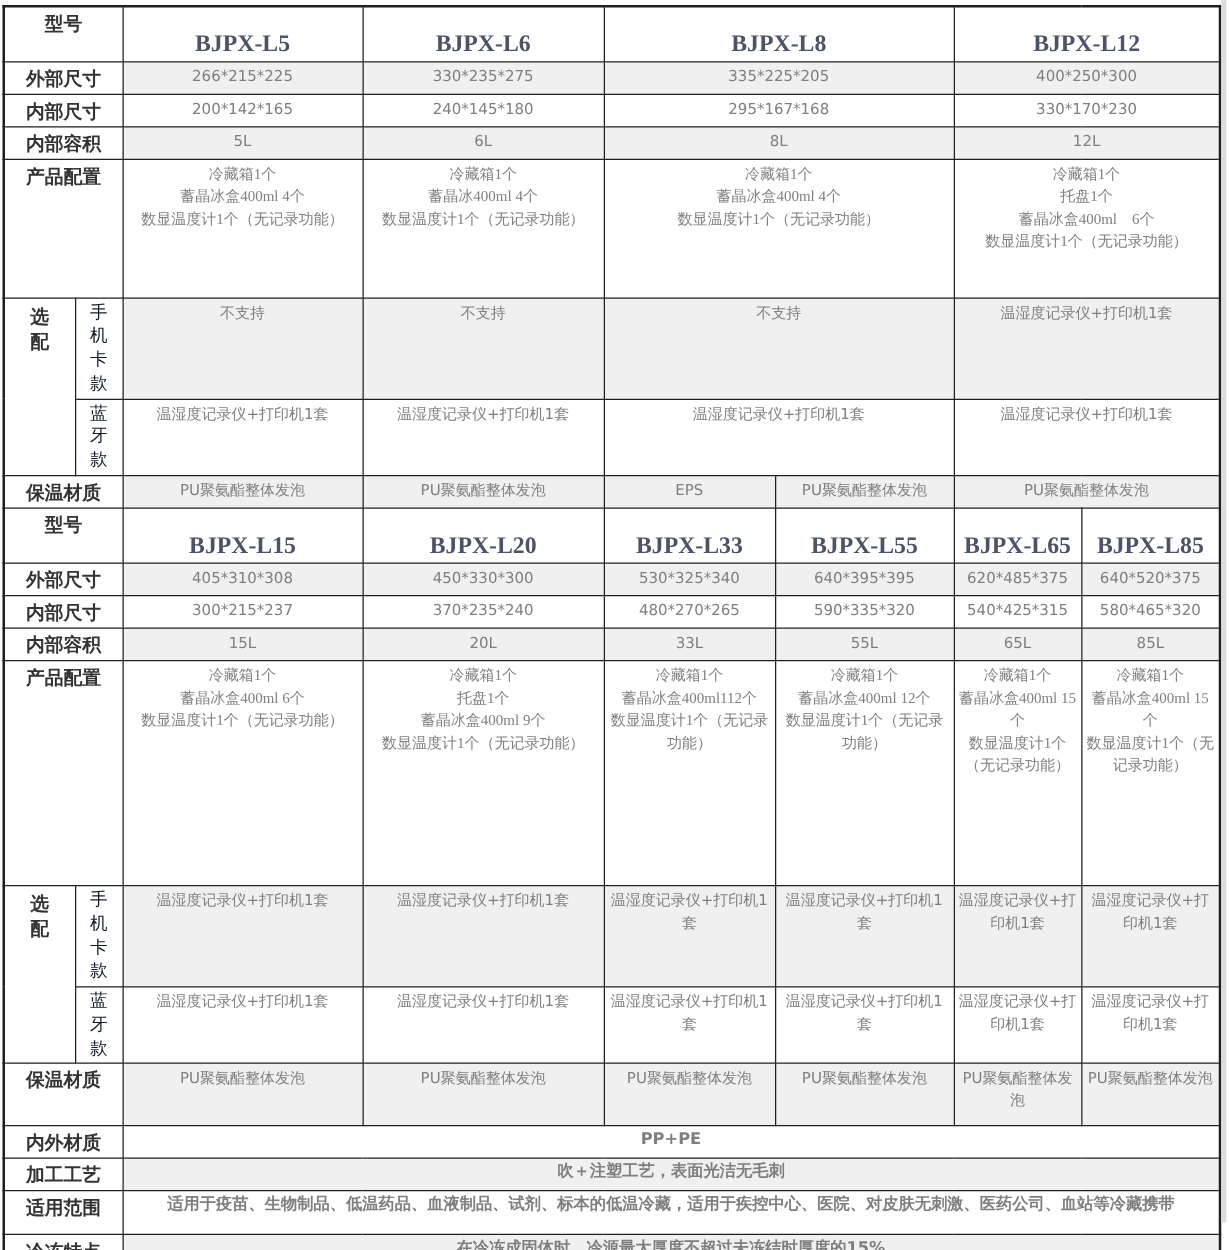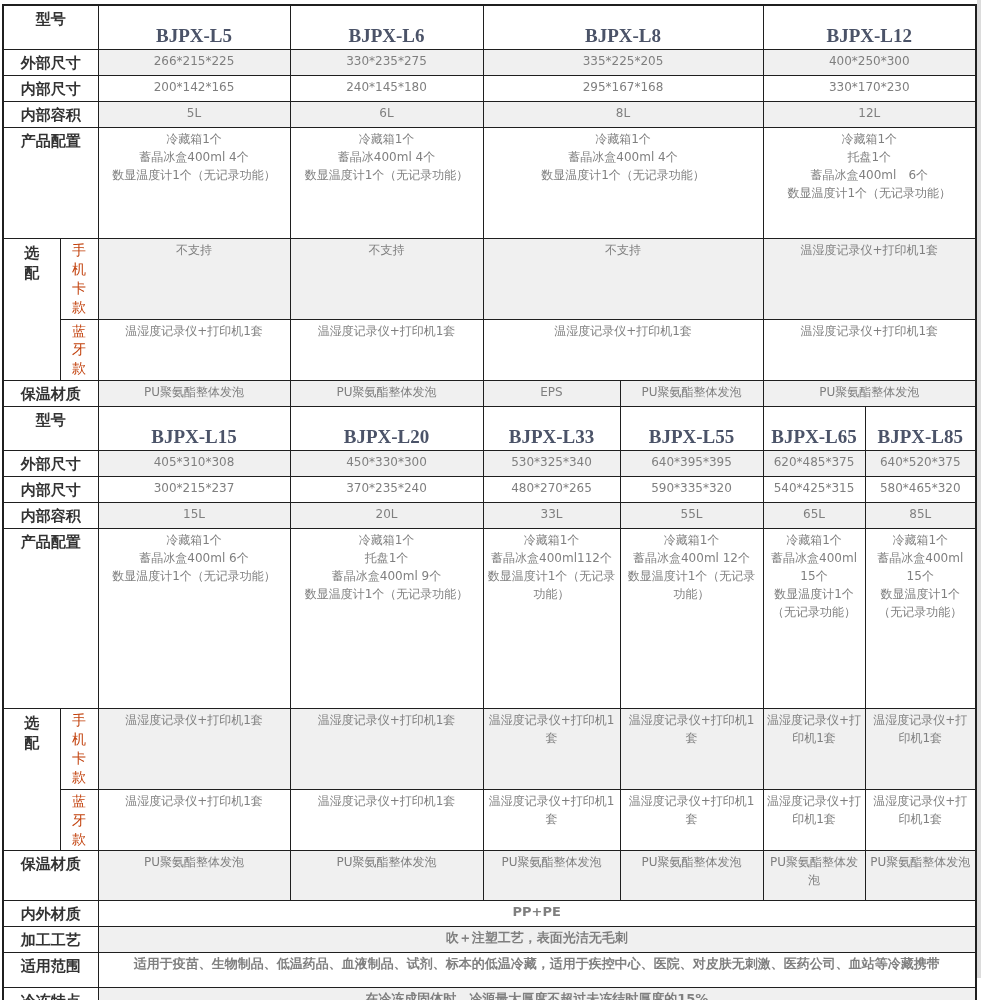--- a/index.html
+++ b/index.html
@@ -4,22 +4,22 @@
 <style>
   html,body{margin:0;padding:0;background:#fff;}
   body{width:983px;height:1000px;overflow:hidden;position:relative;font-family:"DejaVu Sans",sans-serif;}
   .page{padding:4px 0 0 2px;}
   table.spec{border-collapse:collapse;table-layout:fixed;width:973px;border:2px solid #1f1f1f;}
   .spec td{border:1px solid #1f1f1f;text-align:center;vertical-align:top;padding:2px 3px;overflow:hidden;box-sizing:border-box;}
   td.lab{font-weight:bold;color:#333333;font-size:15px;padding-top:4px;margin-left:20px;}
   td.model{font-family:"Liberation Serif",serif;font-weight:bold;color:#4b5368;font-size:19px;padding-top:19px;}
   td.d{color:#7f7f7f;font-size:12px;line-height:1.5;}
   tr.stripe td.d{background:#f0f0f0;text-align:center;}
-  td.cfg{white-space:pre-line;}
-  td.sub{font-weight:normal;color:#c2410c;font-size:14px;}
+  td.cfg{white-space:pre-line;font-family:Liberation Serif, serif;}
+  td.sub{font-weight:normal;color:#0f172a;font-size:14px;}
   .vert{display:inline-block;width:1.15em;line-height:1.35;}
   td.wide{font-size:13px;line-height:1.45;font-weight:bold;}
   .edge{position:absolute;top:0;right:2px;width:4px;height:978px;background:#dcdcdc;}
 </style>
 </head>
 <body>
 
 <div class="page">
 <table class="spec">
   <colgroup>

